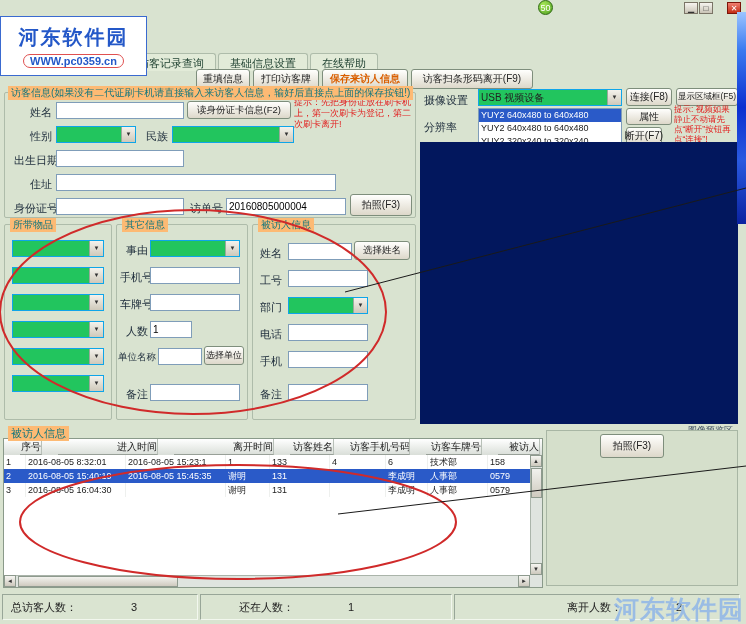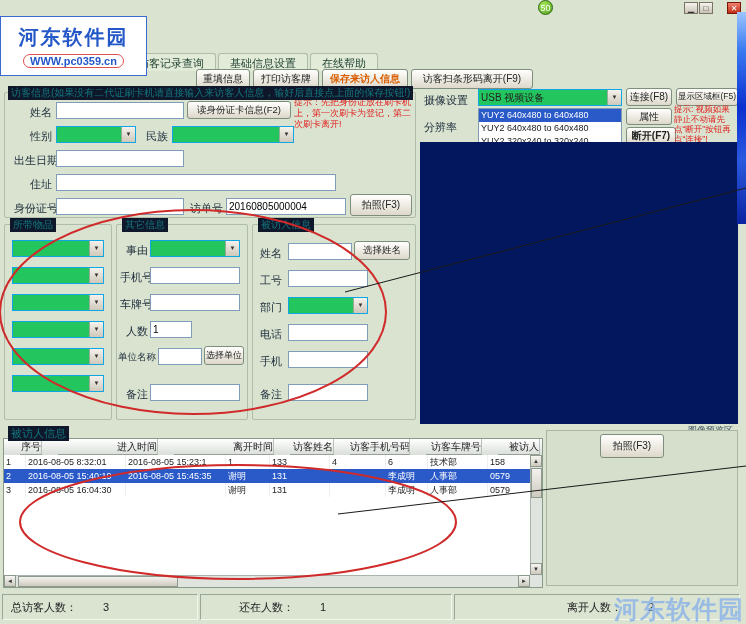--- a/index.html
+++ b/index.html
@@ -33,21 +33,21 @@
   .tb { position:absolute; background:#fff; border:1px solid #7f9db9; font-size:10px;
     padding:0 2px; font-family:inherit; }
   .lbl { position:absolute; font-size:11px; color:#1c2b3a; white-space:nowrap; }
   .combo { position:absolute; background:#22c55e; border:1px solid #0ea5e9; display:flex; }
   .combo .ctext { flex:1; font-size:10px; line-height:15px; padding-left:2px; overflow:hidden; white-space:nowrap; }
   .combo .arr { width:14px; background:linear-gradient(#f4f2ec,#cfc9ba); border-left:1px solid #9aa89a;
     font-size:6px; color:#333; text-align:center; line-height:15px; }
 
   
   .group { position:absolute; border:1px solid #aebcaa; border-radius:2px; }
-  .gtitle { position:absolute; font-size:10px; color:#12767e; background:#0f172a; padding:0 3px; white-space:nowrap; z-index:2; }
+  .gtitle { position:absolute; font-size:10px; color:#12767e; background:#fdba74; padding:0 3px; white-space:nowrap; z-index:2; }
 
   .red-hint { position:absolute; color:#e21f1f; }
 
   
   .video { position:absolute; left:420px; top:142px; width:318px; height:282px; background:#02175d; }
 
   
   .lst { position:absolute; left:478px; top:108px; width:144px; height:41px; background:#fff;
     border:1px solid #7f9db9; overflow:hidden; }
   .lst .li { height:13px; line-height:13px; font-size:9px; padding-left:2px; white-space:nowrap; }
@@ -72,21 +72,21 @@
     border:1px solid #8e9a8e; font-size:6px; text-align:center; line-height:10px; color:#333; }
   .sthumb { position:absolute; background:linear-gradient(#f2f2ee,#cfcabf); border:1px solid #8e9a8e; }
   .lv-corner { position:absolute; right:0; bottom:0; width:12px; height:12px; background:#dfe4df; }
 
   .preview-panel { position:absolute; left:546px; top:430px; width:192px; height:156px;
     background:#d5dfcb; border:1px solid #a8b6a4; }
   .preview-label { position:absolute; left:688px; top:424px; font-size:9px; color:#445566; white-space:nowrap; }
 
   
   .scell { position:absolute; top:594px; height:26px; background:#dae4d1;
-    border:1px solid; border-color:#98a698 #f2f7ee #f2f7ee #98a698; display:flex; align-items:center; font-size:11px; }
+    border:1px solid; border-color:#98a698 #f2f7ee #f2f7ee #98a698; display:flex; align-items:center; font-size:11px;gap:28px; }
   .scell .val { margin-left:26px; }
 
   
   .wm-box { position:absolute; left:0; top:16px; width:147px; height:60px; background:#fff;
     border:1px solid #3a6ad0; z-index:40; display:flex; flex-direction:column; align-items:center; justify-content:center; }
   .wm-name { font-size:20px; font-weight:bold; color:#2458c8; letter-spacing:2px; white-space:nowrap; }
   .wm-url { margin-top:3px; font-size:11px; font-weight:bold; color:#2458c8; border:1px solid #e05050;
     border-radius:8px; padding:0 6px; white-space:nowrap; }
   .wm-bottom { position:absolute; right:2px; bottom:-2px; font-size:25px; font-weight:bold;
     color:#8fb6e8; opacity:.85; letter-spacing:1px; z-index:40; white-space:nowrap; }
@@ -219,21 +219,21 @@
   </div>
   <div class="btn3d" style="left:626px; top:88px; width:46px; height:18px;">连接(F8)</div>
   <div class="btn3d" style="left:676px; top:88px; width:62px; height:18px; font-size:8.5px;">显示区域框(F5)</div>
   <div class="btn3d" style="left:626px; top:108px; width:46px; height:17px;">属性</div>
   <div class="lbl" style="left:424px; top:120px;">分辨率</div>
   <div class="lst">
     <div class="li sel">YUY2 640x480 to 640x480</div>
     <div class="li">YUY2 640x480 to 640x480</div>
     <div class="li">YUY2 320x240 to 320x240</div>
   </div>
-  <div class="btn3d" style="left:626px; top:127px; width:50px; height:18px;font-weight:bold;">断开(F7)</div>
+  <div class="btn3d" style="left:626px; top:127px; width:36px; height:18px;">断开(F7)</div>
   <div class="red-hint" style="left:674px; top:104px; width:64px; font-size:8.5px; line-height:10px;">提示: 视频如果静止不动请先点“断开”按钮再点“连接”!</div>
 
   <div class="video"></div>
   <div class="preview-label">图像预览区</div>
 
   <div class="gtitle" style="left:8px; top:426px; font-size:11px;">被访人信息</div>
   <div class="listview">
     <div class="lv-head">
       <div class="hc c0">序号</div>
       <div class="hc c1">进入时间</div>

